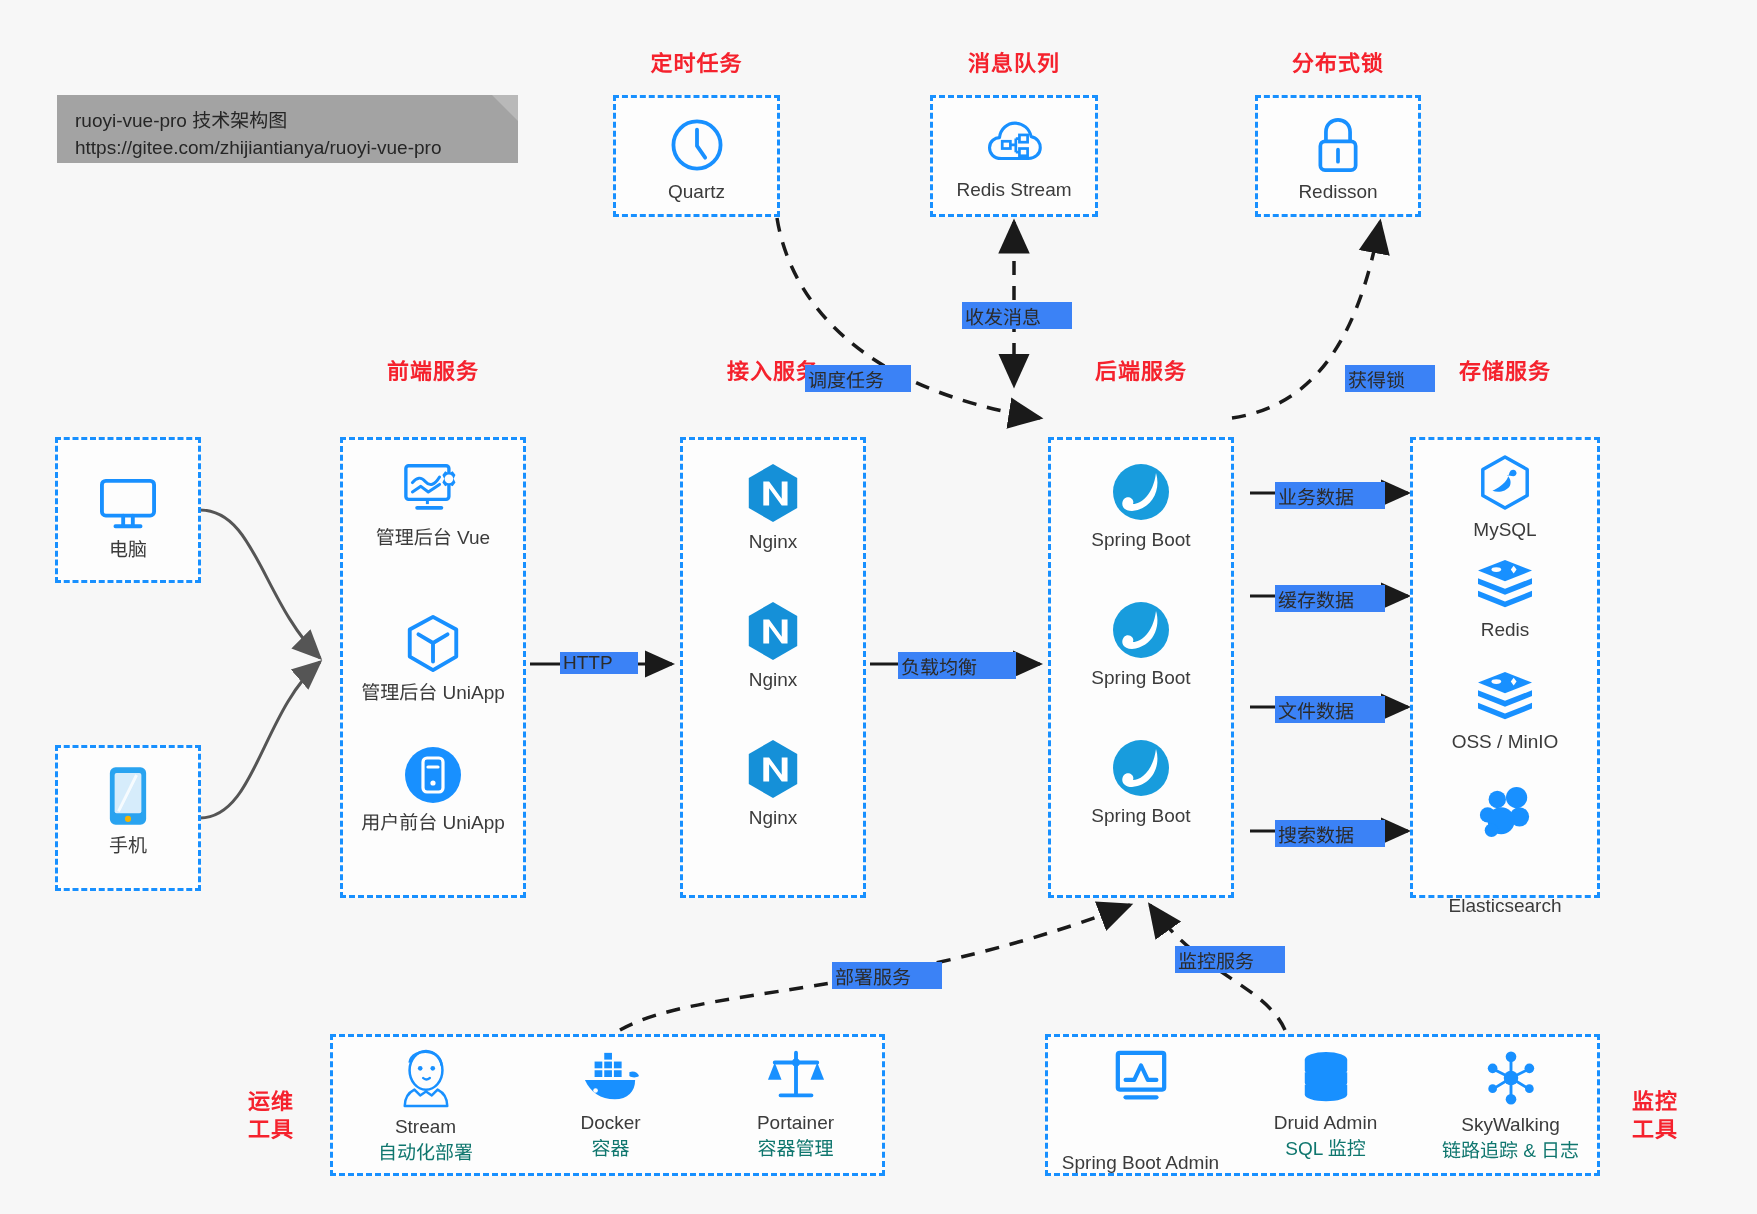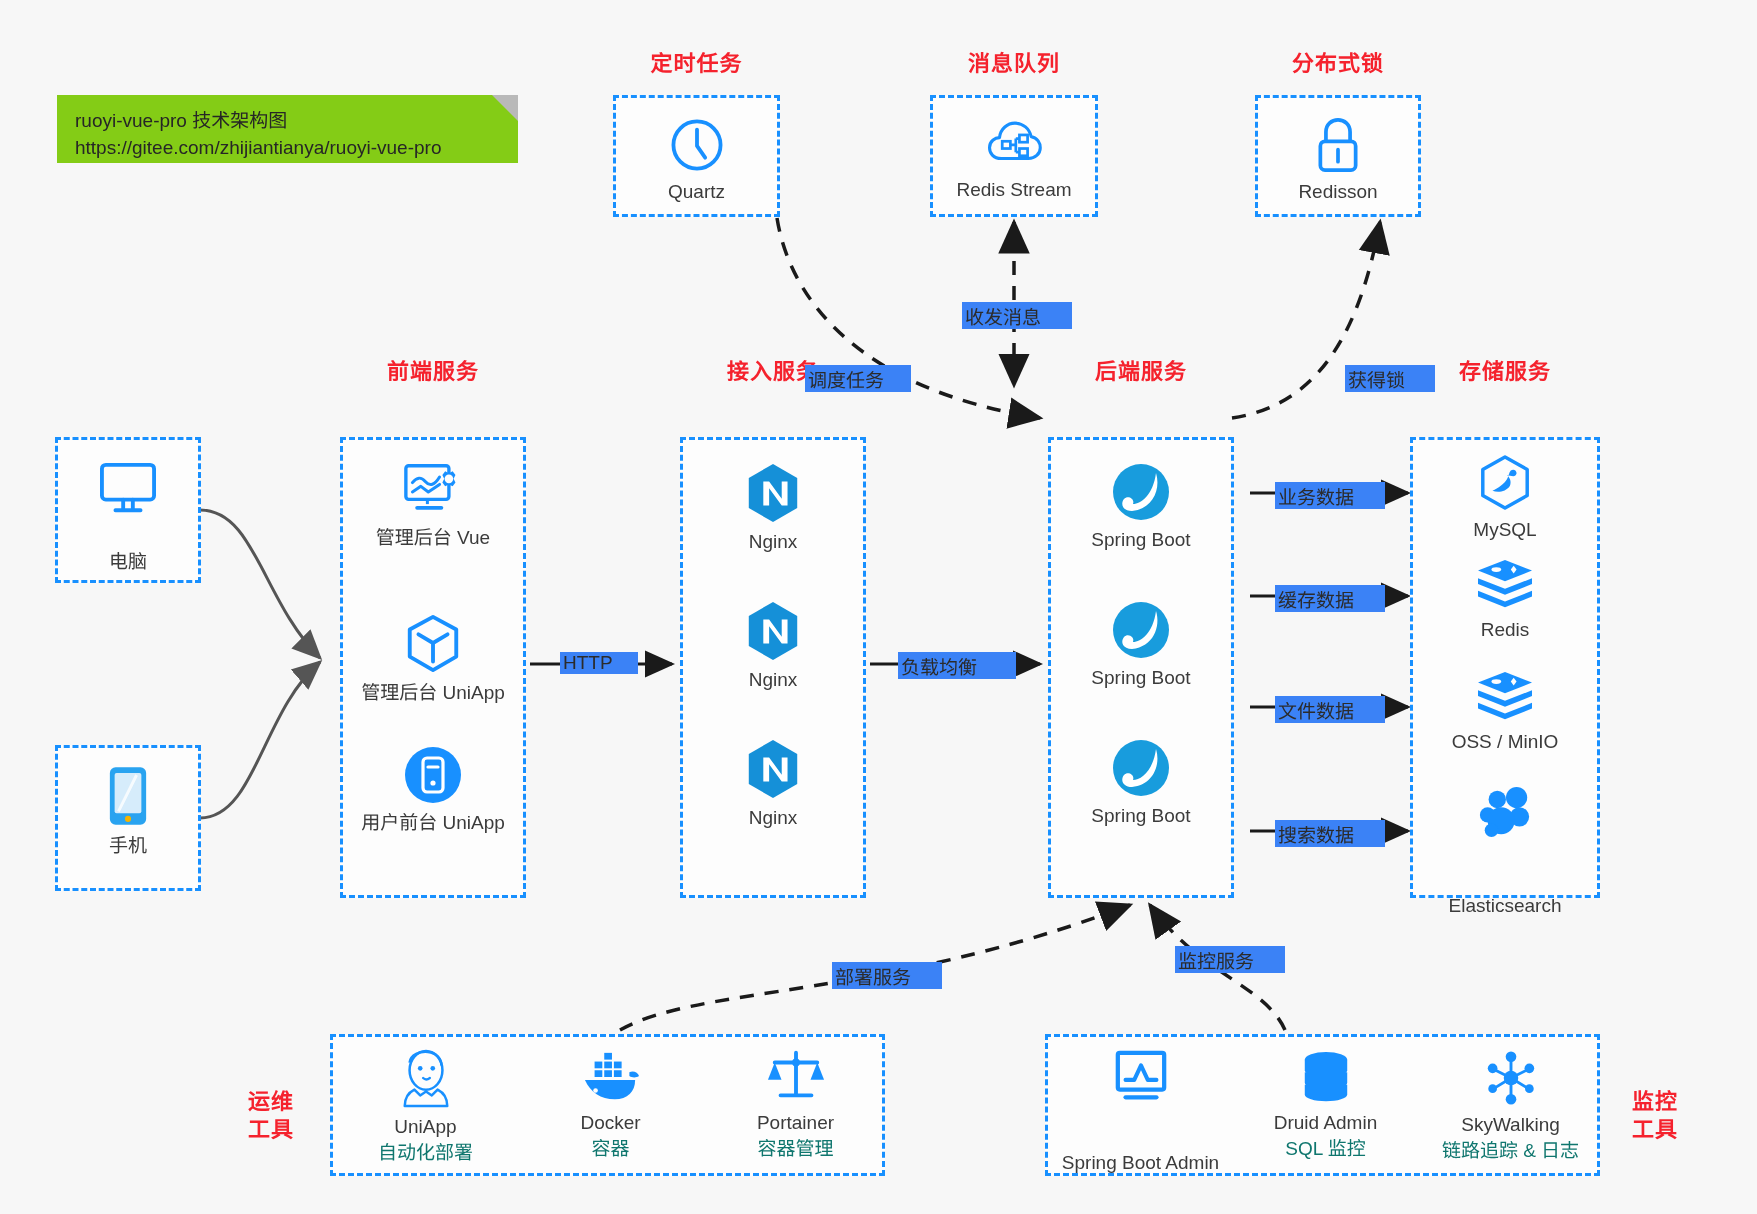--- a/index.html
+++ b/index.html
@@ -11,21 +11,21 @@
     overflow:hidden;position:relative;
   }
   #stage{position:absolute;left:0;top:0;width:1757px;height:1214px;}
 
   
   #links{position:absolute;left:0;top:0;width:1757px;height:1214px;pointer-events:none;}
 
   
   .note{
     position:absolute;left:57px;top:95px;width:461px;height:68px;
-    background:#84cc16;
+    background:#a3a3a3;
     box-sizing:border-box;
     padding:13px 18px 0 18px;
     font-size:19px;color:#262626;line-height:1.42;
     white-space:nowrap;
   }
   .note .fold{
     position:absolute;right:0;top:0;width:0;height:0;
     border-top:26px solid #b9b9b9;
     border-left:26px solid transparent;
   }
@@ -143,21 +143,21 @@
       <svg class="ico" width="52" height="58" viewBox="0 0 56 62">
         <path d="M15 27 L15 17 C15 9 21 4 28 4 C35 4 41 9 41 17 L41 27" fill="none" stroke="#1890ff" stroke-width="4"></path>
         <rect x="9" y="27" width="38" height="31" rx="5" fill="none" stroke="#1890ff" stroke-width="4"></rect>
         <path d="M28 36 L28 49" stroke="#1890ff" stroke-width="4" stroke-linecap="round"></path>
       </svg>
       <div class="cap">Redisson</div>
     </div>
   </div>
 
   <div class="box" style="left:55px;top:437px;width:146px;height:146px;">
-    <div class="node" style="top:20px;gap:28px;">
+    <div class="node" style="top:36px;">
       <svg class="ico" width="62" height="56" viewBox="0 0 64 58">
         <rect x="5" y="5" width="54" height="36" rx="4" fill="none" stroke="#1890ff" stroke-width="4"></rect>
         <path d="M27 41 L27 50 M37 41 L37 50 M19 52 L45 52" stroke="#1890ff" stroke-width="4" stroke-linecap="round"></path>
       </svg>
       <div class="cap">电脑</div>
     </div>
   </div>
 
   <div class="box" style="left:55px;top:745px;width:146px;height:146px;">
     <div class="node" style="top:16px;">
@@ -306,21 +306,21 @@
   <div class="box" style="left:330px;top:1034px;width:555px;height:142px;">
     <div class="node" style="width:185px;left:0;top:12px;">
       <svg class="ico" width="58" height="60" viewBox="0 0 60 62">
         <ellipse cx="30" cy="22" rx="17" ry="20" fill="none" stroke="#1890ff" stroke-width="2.6"></ellipse>
         <path d="M13 14 C14 6 24 2 32 3 C41 4 46 10 46 17" fill="none" stroke="#1890ff" stroke-width="2.6"></path>
         <circle cx="24" cy="20" r="2.4" fill="#1890ff"></circle>
         <circle cx="37" cy="20" r="2.4" fill="#1890ff"></circle>
         <path d="M27 30 Q30 33 34 30" fill="none" stroke="#1890ff" stroke-width="2.4" stroke-linecap="round"></path>
         <path d="M18 42 C12 45 8 50 8 59 L52 59 C52 50 48 45 42 42 L36 48 L30 44 L24 48 Z" fill="none" stroke="#1890ff" stroke-width="2.6" stroke-linejoin="round"></path>
       </svg>
-      <div class="cap">UniApp</div>
+      <div class="cap">Stream</div>
       <div class="cap2">自动化部署</div>
     </div>
     <div class="node" style="width:185px;left:185px;top:12px;">
       <svg class="ico" width="64" height="56" viewBox="0 0 66 58">
         <g fill="#1890ff">
           <rect x="16" y="22" width="8" height="7"></rect>
             <rect x="26" y="22" width="8" height="7"></rect>
           <rect x="36" y="22" width="8" height="7"></rect>
             <rect x="16" y="13" width="8" height="7"></rect>
           <rect x="26" y="13" width="8" height="7"></rect>

